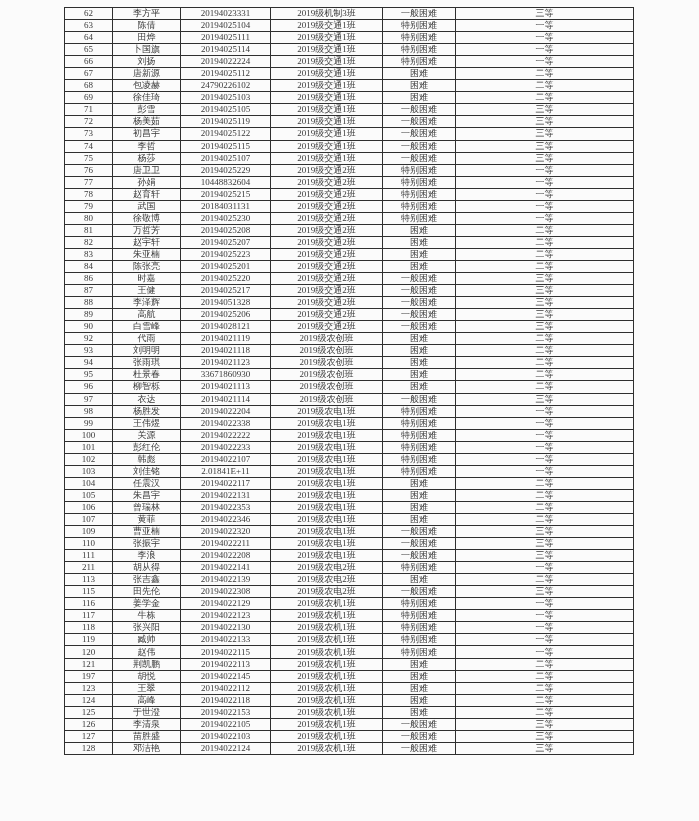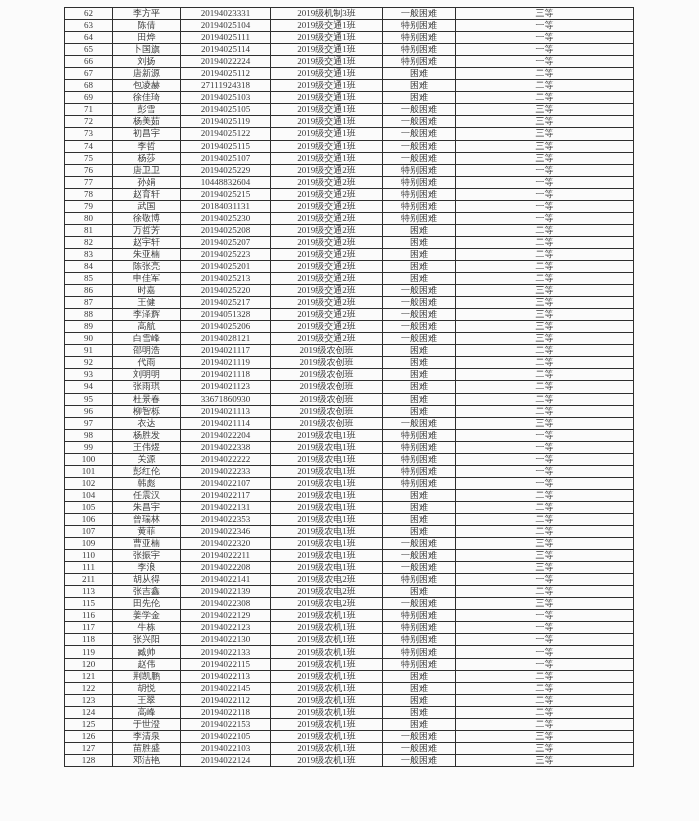--- a/index.html
+++ b/index.html
@@ -100,21 +100,21 @@
         <td>67</td>
         <td>唐新源</td>
         <td>20194025112</td>
         <td>2019级交通1班</td>
         <td>困难</td>
         <td>二等</td>
       </tr>
       <tr>
         <td>68</td>
         <td>包凌赫</td>
-        <td>27111924318</td>
+        <td>24790226102</td>
         <td>2019级交通1班</td>
         <td>困难</td>
         <td>二等</td>
       </tr>
       <tr>
         <td>69</td>
         <td>徐佳琦</td>
         <td>20194025103</td>
         <td>2019级交通1班</td>
         <td>困难</td>
@@ -226,28 +226,20 @@
       </tr>
       <tr>
         <td>84</td>
         <td>陈张亮</td>
         <td>20194025201</td>
         <td>2019级交通2班</td>
         <td>困难</td>
         <td>二等</td>
       </tr>
       <tr>
-        <td>85</td>
-        <td>申佳军</td>
-        <td>20194025213</td>
-        <td>2019级交通2班</td>
-        <td>困难</td>
-        <td>二等</td>
-      </tr>
-      <tr>
         <td>86</td>
         <td>时嘉</td>
         <td>20194025220</td>
         <td>2019级交通2班</td>
         <td>一般困难</td>
         <td>三等</td>
       </tr>
       <tr>
         <td>87</td>
         <td>王健</td>
@@ -272,28 +264,20 @@
         <td>一般困难</td>
         <td>三等</td>
       </tr>
       <tr>
         <td>90</td>
         <td>白雪峰</td>
         <td>20194028121</td>
         <td>2019级交通2班</td>
         <td>一般困难</td>
         <td>三等</td>
-      </tr>
-      <tr>
-        <td>91</td>
-        <td>邵明浩</td>
-        <td>20194021117</td>
-        <td>2019级农创班</td>
-        <td>困难</td>
-        <td>二等</td>
       </tr>
       <tr>
         <td>92</td>
         <td>代雨</td>
         <td>20194021119</td>
         <td>2019级农创班</td>
         <td>困难</td>
         <td>二等</td>
       </tr>
       <tr>
@@ -370,20 +354,28 @@
       </tr>
       <tr>
         <td>102</td>
         <td>韩彪</td>
         <td>20194022107</td>
         <td>2019级农电1班</td>
         <td>特别困难</td>
         <td>一等</td>
       </tr>
       <tr>
+        <td>103</td>
+        <td>刘佳铭</td>
+        <td>2.01841E+11</td>
+        <td>2019级农电1班</td>
+        <td>特别困难</td>
+        <td>一等</td>
+      </tr>
+      <tr>
         <td>104</td>
         <td>任震汉</td>
         <td>20194022117</td>
         <td>2019级农电1班</td>
         <td>困难</td>
         <td>二等</td>
       </tr>
       <tr>
         <td>105</td>
         <td>朱昌宇</td>
@@ -498,21 +490,21 @@
       </tr>
       <tr>
         <td>121</td>
         <td>荆凯鹏</td>
         <td>20194022113</td>
         <td>2019级农机1班</td>
         <td>困难</td>
         <td>二等</td>
       </tr>
       <tr>
-        <td>122</td>
+        <td>197</td>
         <td>胡悦</td>
         <td>20194022145</td>
         <td>2019级农机1班</td>
         <td>困难</td>
         <td>二等</td>
       </tr>
       <tr>
         <td>123</td>
         <td>王翠</td>
         <td>20194022112</td>

